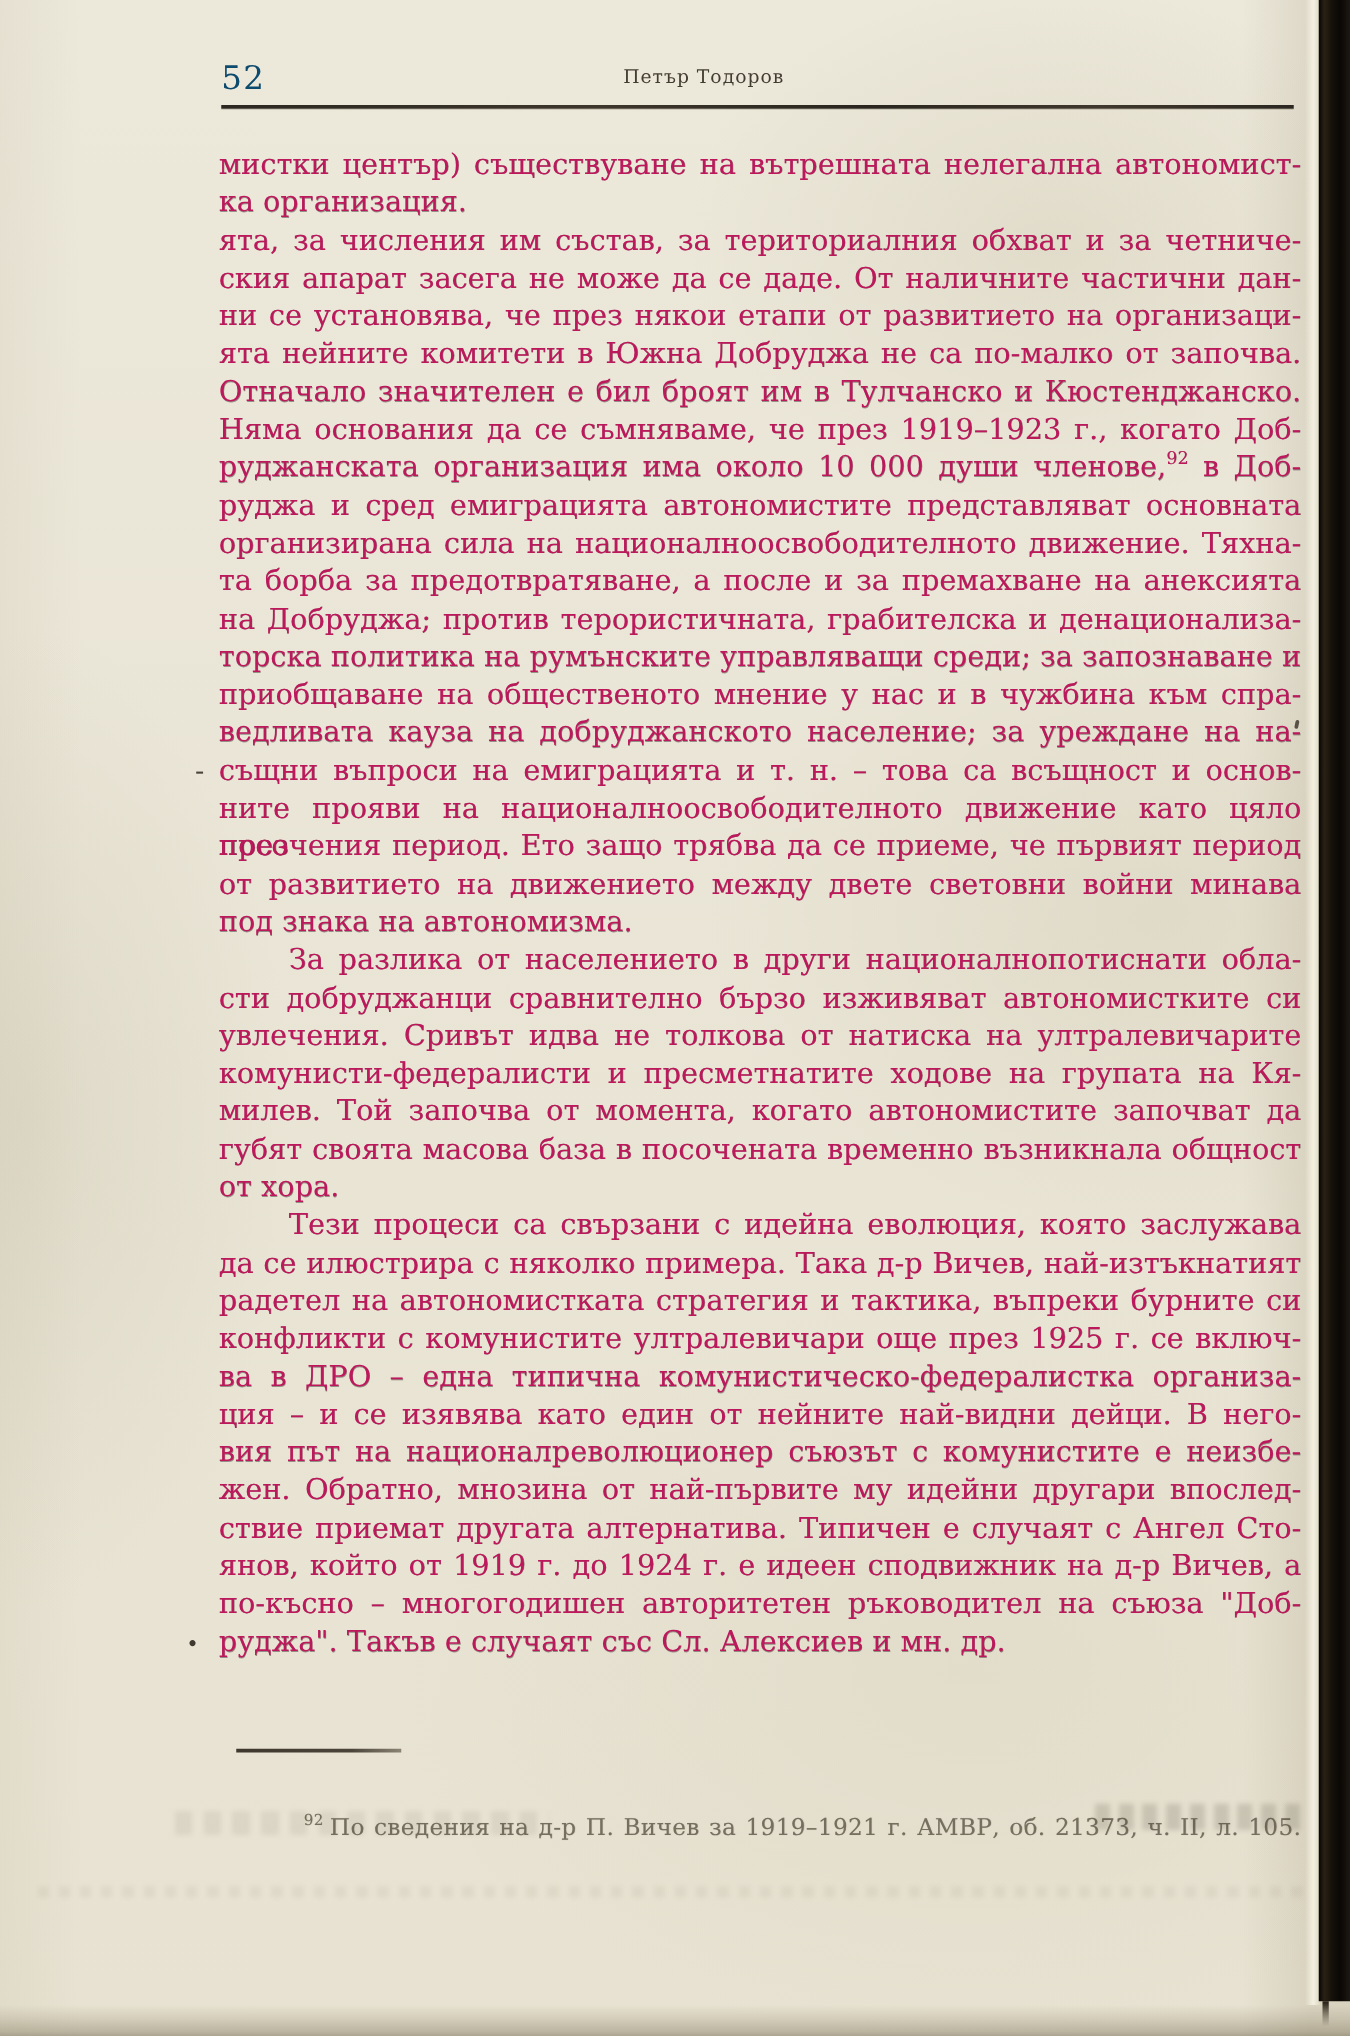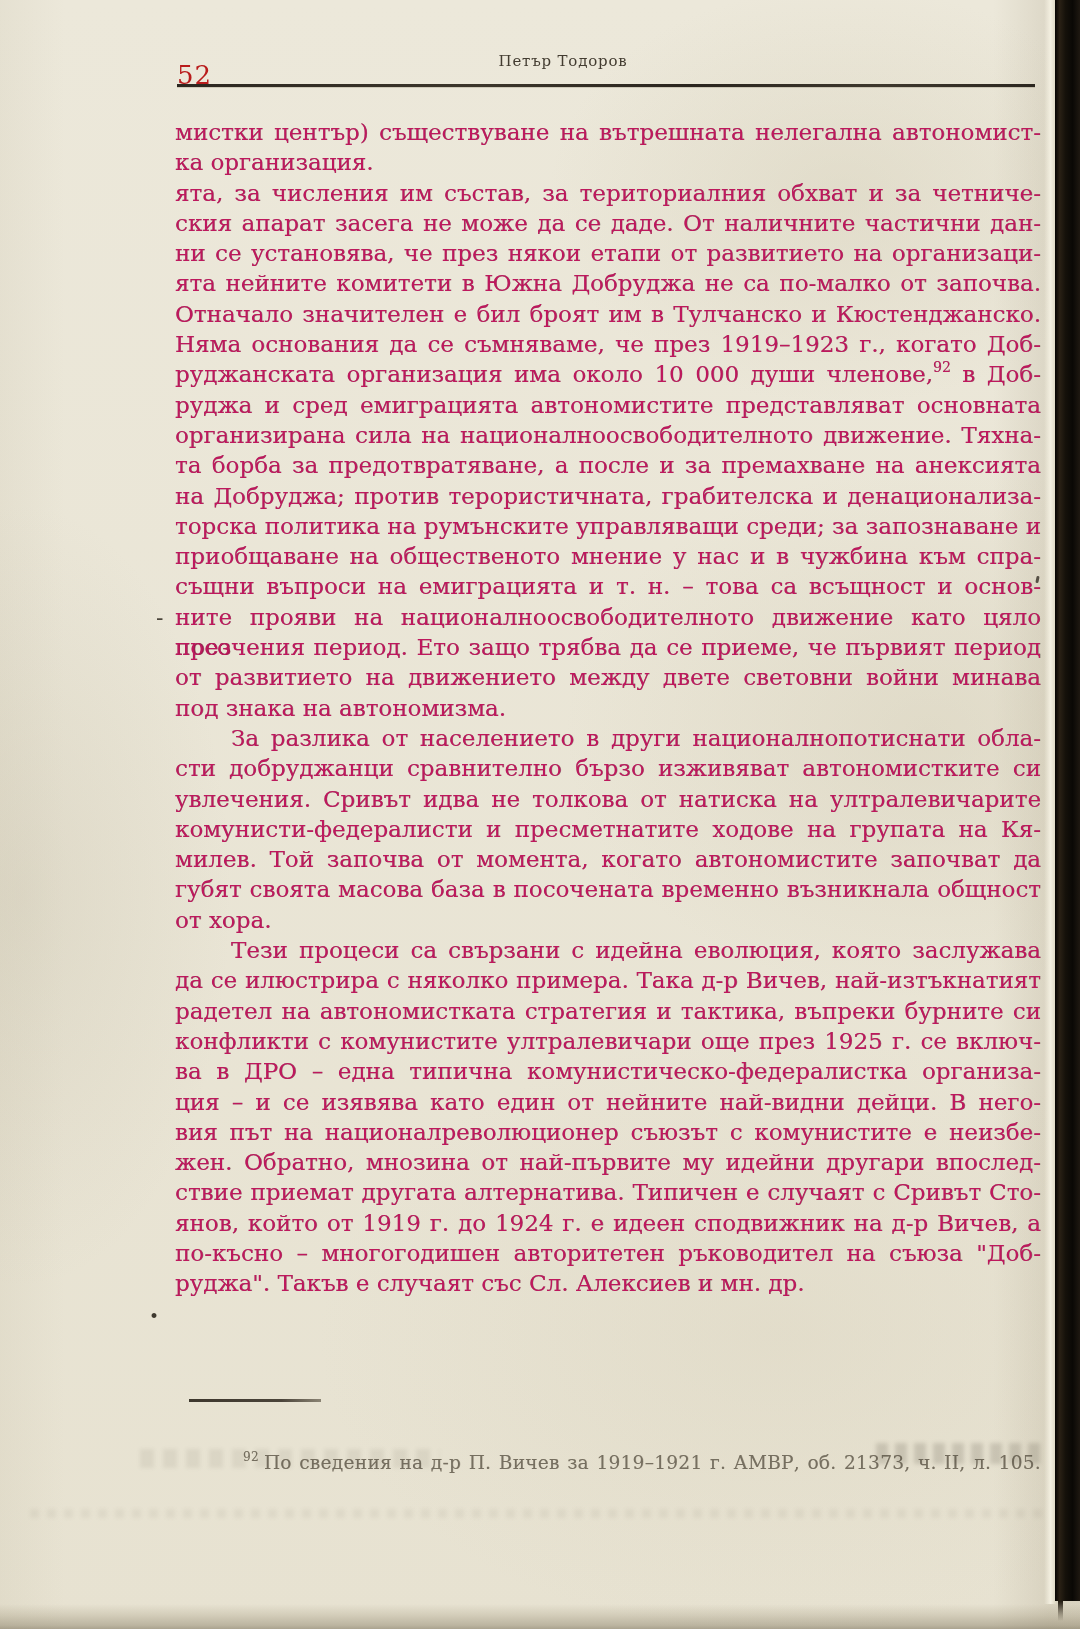--- a/index.html
+++ b/index.html
@@ -14,23 +14,22 @@
       radial-gradient(640px 420px at 72% 82%, rgba(206,198,173,0.22), transparent 72%),
       radial-gradient(300px 560px at 2% 55%, rgba(182,174,150,0.22), transparent 70%),
       linear-gradient(to right, rgba(170,160,132,0.10), rgba(0,0,0,0) 6%, rgba(0,0,0,0) 92%, rgba(140,128,100,0.16) 97%),
       linear-gradient(#ece8da, #e7e2d1);
   }
   .abs { position: absolute; }
 
   
   #page-number {
     left: 177px; top: 48px;
-    font-size: 26px; color: #b91c1c;
+    font-size: 26px; color: #0c4a6e;
     letter-spacing: 1px;
-    margin-top: 12px;
   }
   #running-head {
     left: 563px; top: 52px;
     transform: translateX(-50%);
     font-size: 15px; color: #433c31;
     letter-spacing: 0.8px; white-space: nowrap;
   }
   #header-rule {
     left: 177px; top: 84px; width: 858px; height: 2.6px;
     background: linear-gradient(90deg, #2c2720, #3c362b 35%, #2a251e 60%, #3e382d 82%, #2c2720);
@@ -143,41 +142,42 @@
     <div class="line">ята нейните комитети в Южна Добруджа не са по-малко от започва.</div>
     <div class="line">Отначало значителен е бил броят им в Тулчанско и Кюстенджанско.</div>
     <div class="line">Няма основания да се съмняваме, че през 1919–1923 г., когато Доб-</div>
     <div class="line"><span>руджанската организация има около 10 000 души членове,</span><span class="sup">92</span><span> в Доб-</span></div>
     <div class="line">руджа и сред емиграцията автономистите представляват основната</div>
     <div class="line">организирана сила на националноосвободителното движение. Тяхна-</div>
     <div class="line">та борба за предотвратяване, а после и за премахване на анексията</div>
     <div class="line">на Добруджа; против терористичната, грабителска и денационализа-</div>
     <div class="line">торска политика на румънските управляващи среди; за запознаване и</div>
     <div class="line">приобщаване на общественото мнение у нас и в чужбина към спра-</div>
+    <div class="line">ведливата кауза на добруджанското население; за уреждане на на-</div>
     <div class="line">същни въпроси на емиграцията и т. н. – това са всъщност и основ-</div>
     <div class="line">ните прояви на националноосвободителното движение като цяло през</div>
     <div class="line">посочения период. Ето защо трябва да се приеме, че първият период</div>
     <div class="line">от развитието на движението между двете световни войни минава</div>
     <div class="line par-end">под знака на автономизма.</div>
     <div class="line indent">За разлика от населението в други националнопотиснати обла-</div>
     <div class="line">сти добруджанци сравнително бързо изживяват автономистките си</div>
     <div class="line">увлечения. Сривът идва не толкова от натиска на ултралевичарите</div>
     <div class="line">комунисти-федералисти и пресметнатите ходове на групата на Кя-</div>
     <div class="line">милев. Той започва от момента, когато автономистите започват да</div>
     <div class="line">губят своята масова база в посочената временно възникнала общност</div>
     <div class="line par-end">от хора.</div>
     <div class="line indent">Тези процеси са свързани с идейна еволюция, която заслужава</div>
     <div class="line">да се илюстрира с няколко примера. Така д-р Вичев, най-изтъкнатият</div>
     <div class="line">радетел на автономистката стратегия и тактика, въпреки бурните си</div>
     <div class="line">конфликти с комунистите ултралевичари още през 1925 г. се включ-</div>
     <div class="line">ва в ДРО – една типична комунистическо-федералистка организа-</div>
     <div class="line">ция – и се изявява като един от нейните най-видни дейци. В него-</div>
     <div class="line">вия път на националреволюционер съюзът с комунистите е неизбе-</div>
     <div class="line">жен. Обратно, мнозина от най-първите му идейни другари впослед-</div>
-    <div class="line">ствие приемат другата алтернатива. Типичен е случаят с Сривът Сто-</div>
+    <div class="line">ствие приемат другата алтернатива. Типичен е случаят с Ангел Сто-</div>
     <div class="line">янов, който от 1919 г. до 1924 г. е идеен сподвижник на д-р Вичев, а</div>
     <div class="line">по-късно – многогодишен авторитетен ръководител на съюза "Доб-</div>
     <div class="line par-end">руджа". Такъв е случаят със Сл. Алексиев и мн. др.</div>
   </div>
 
 <div class="abs" id="margin-dash">-</div>
 <div class="abs" id="margin-bullet">•</div>
 <div class="abs" id="stray-speck"></div>
 
 <div class="abs" id="footnote-separator"></div>

